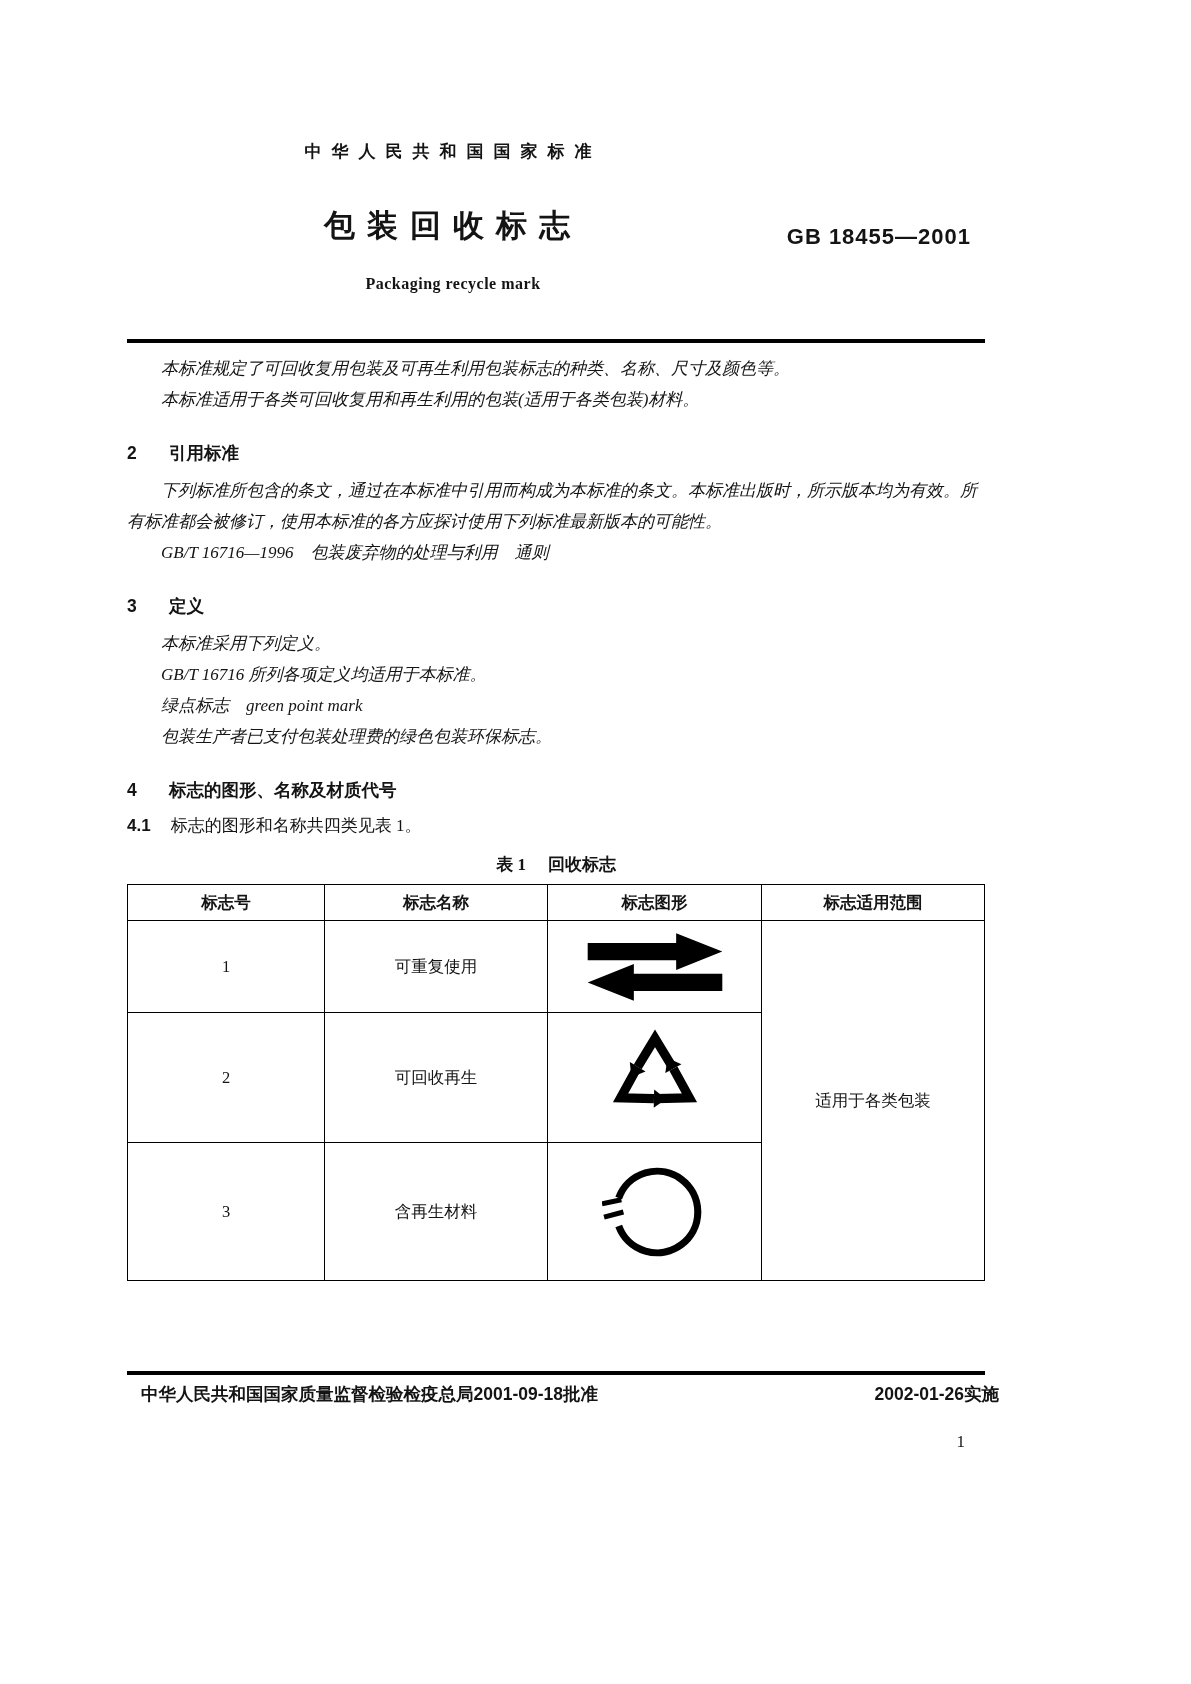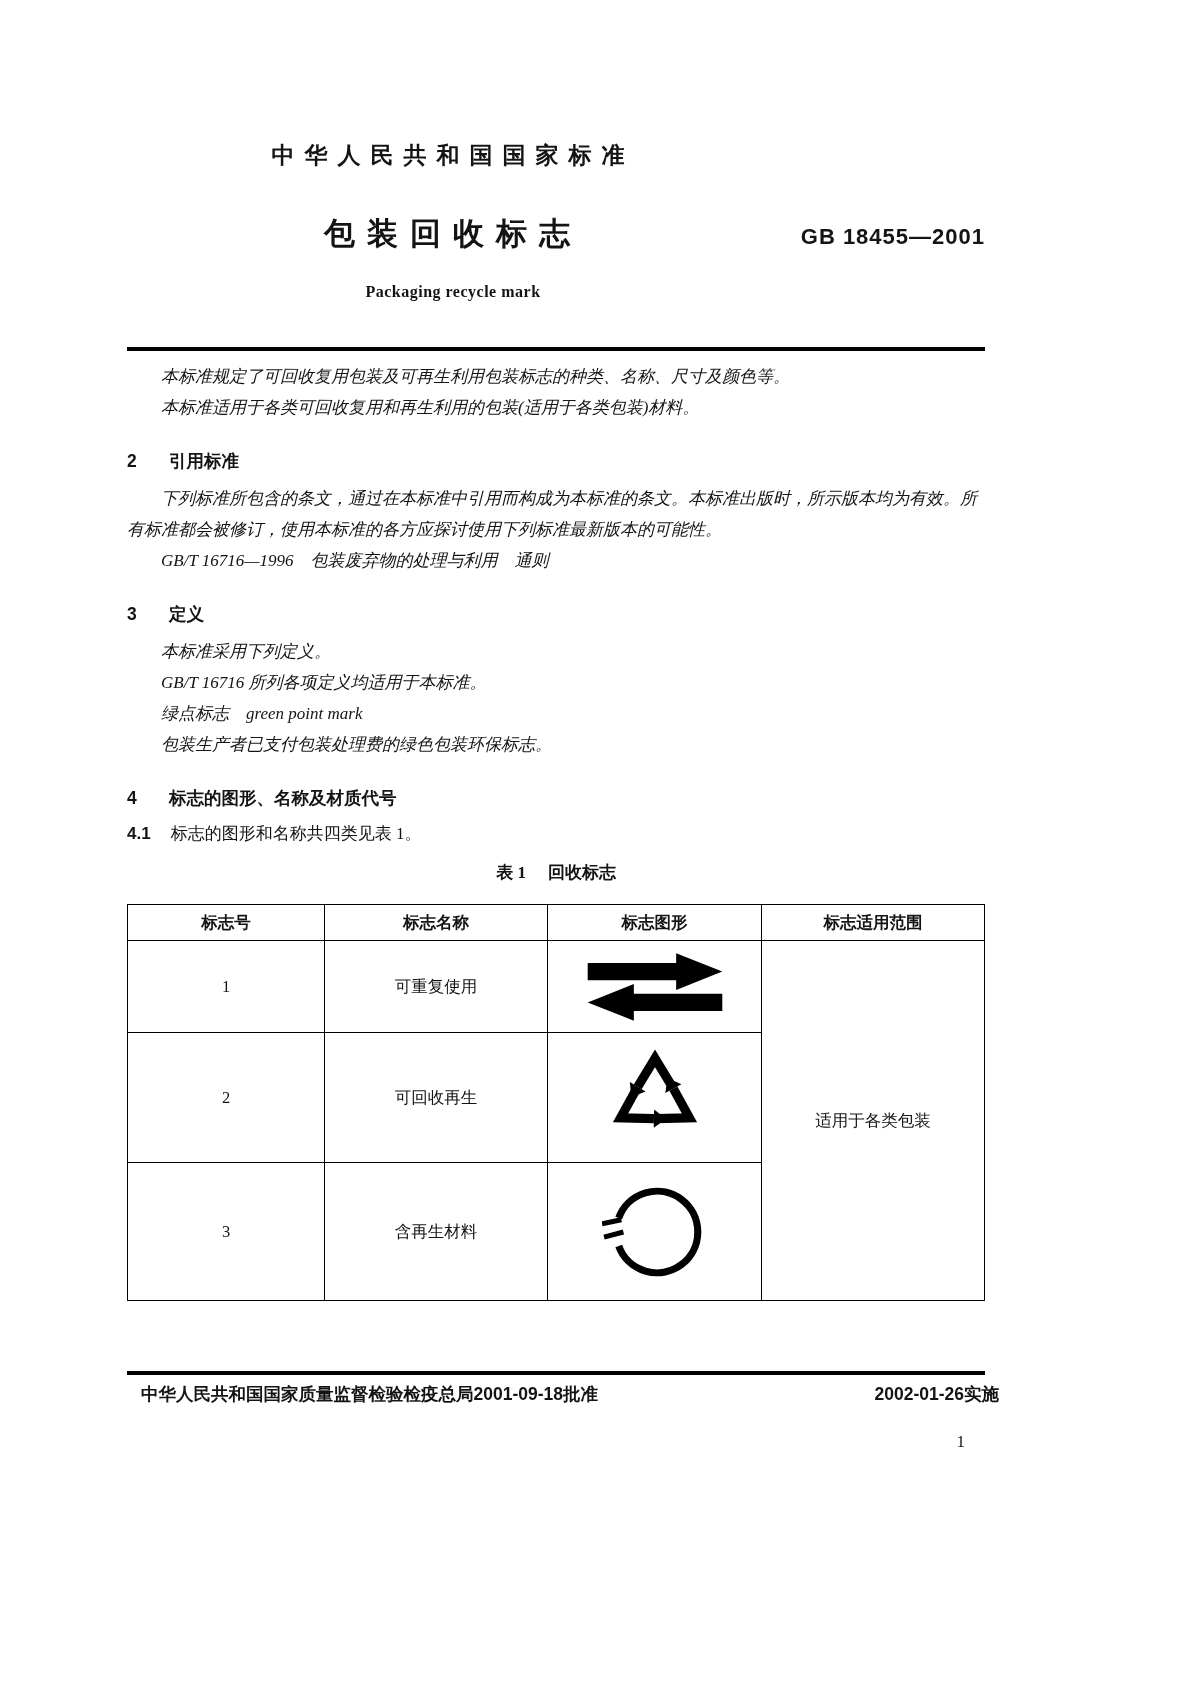--- a/index.html
+++ b/index.html
@@ -12,21 +12,21 @@
     font-family:"Liberation Serif","DejaVu Serif",serif;
     overflow:hidden;
   }
   .content { position:absolute; left:127px; top:0; width:858px; }
 
   
   .head-block { width:652px; text-align:center; }
   .std-line {
     margin-top:140px;
     font-family:"Liberation Sans","DejaVu Sans",sans-serif;
-    font-weight:bold; font-size:23px; letter-spacing:10px;
+    font-weight:bold; font-size:17px; letter-spacing:10px;
   }
   .title-row { position:relative; margin-top:42px; height:40px; }
   .doc-title {
     display:inline-block;
     font-family:"Liberation Sans","DejaVu Sans",sans-serif;
     font-weight:bold; font-size:31px; letter-spacing:12px;
   }
   .doc-code {
     position:absolute; right:48px; top:3px;
     font-family:"Liberation Sans","DejaVu Sans",sans-serif;
@@ -57,21 +57,21 @@
     font-weight:bold; margin-right:20px;
   }
 
   
   .tbl-caption {
     margin-top:12px; text-align:center;
     font-weight:bold; font-size:17px;
   }
   .tbl-caption .cap-label { margin-right:22px; }
   table.tbl {
-    width:100%; margin-top:20px;
+    width:100%; margin-top:8px;
     border-collapse:collapse; table-layout:fixed;
   }
   table.tbl th, table.tbl td {
     border:1.6px solid #000;
     text-align:center; vertical-align:middle;
     font-size:16.5px; padding:2px;
   }
   table.tbl th { font-weight:bold; height:36px; }
   tr.r1 td { height:92px; }
   tr.r2 td { height:130px; }
@@ -94,21 +94,21 @@
 <div class="page">
   <div class="content">
 
     <div class="head-block">
       <div class="std-line">中华人民共和国国家标准</div>
       <div class="title-row">
         <span class="doc-title">包装回收标志</span>
       </div>
       <div class="subtitle-en">Packaging recycle mark</div>
     </div>
-    <div class="doc-code" style="position:absolute; right:0; top:224px;">GB 18455—2001</div>
+    <div class="doc-code" style="position:absolute; right:14px; top:224px;">GB 18455—2001</div>
 
     <div class="rule-top"></div>
 
     <div class="p-group">
       <p class="body">本标准规定了可回收复用包装及可再生利用包装标志的种类、名称、尺寸及颜色等。</p>
       <p class="body">本标准适用于各类可回收复用和再生利用的包装(适用于各类包装)材料。</p>
     </div>
 
     <div class="sec-h tight">
       <span class="num">2</span><span>引用标准</span>

